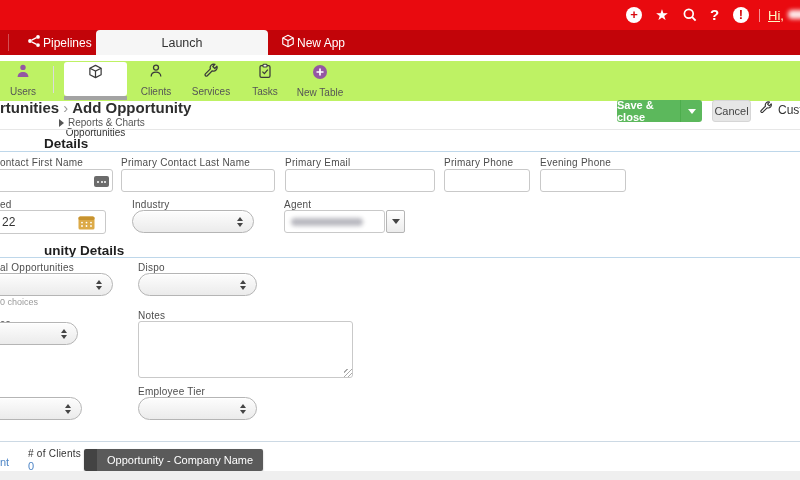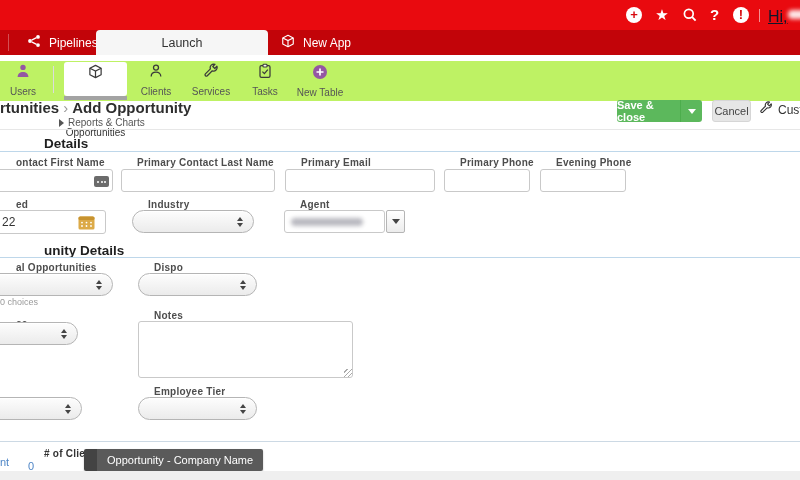--- a/index.html
+++ b/index.html
@@ -7,28 +7,28 @@
           font-family:"Liberation Sans", sans-serif;}
 
   
   .topbar{position:absolute;left:0;top:0;width:800px;height:30px;background:#e90a0f;}
   .tb-ic{position:absolute;top:7px;width:16px;height:16px;cursor:pointer;}
   .tb-circle{width:16px;height:16px;border-radius:50%;background:#fff;color:#d70a0f;
              font-size:13px;font-weight:bold;text-align:center;line-height:16px;}
   .tb-star{color:#fff;font-size:15px;line-height:16px;text-align:center;}
   .tb-q{color:#fff;font-size:15px;font-weight:bold;line-height:22px;}
   .tb-div{position:absolute;left:759px;top:9px;width:1px;height:13px;background:rgba(255,255,255,.55);}
-  .tb-hi{position:absolute;left:768px;top:8px;color:#0f172a;font-size:16px;text-decoration:underline;}
+  .tb-hi{position:absolute;left:768px;top:8px;color:#fef9c3;font-size:13px;text-decoration:underline;}
   .blob{background:#e9e9ee;border-radius:4px;filter:blur(2px);}
   .tb-blob{position:absolute;left:788px;top:10px;width:18px;height:9px;background:rgba(255,255,255,.9);}
 
   
   .tabbar{position:absolute;left:0;top:30px;width:800px;height:25px;background:#c20409;}
   .tab-sep{position:absolute;left:8px;top:4px;width:1px;height:17px;background:rgba(255,255,255,.3);}
-  .red-tab{position:absolute;top:0;height:25px;display:flex;align-items:center;gap:8px;
+  .red-tab{position:absolute;top:0;height:25px;display:flex;align-items:center;gap:2px;
            color:#fff;font-size:12px;cursor:pointer;}
   .tab-active{position:absolute;left:96px;top:0;width:172px;height:25px;background:#f6f6f6;
               border-radius:4px 4px 0 0;color:#333;font-size:12.5px;display:flex;
               align-items:center;justify-content:center;cursor:pointer;}
 
   
   .toolbar{position:absolute;left:0;top:61px;width:800px;height:40px;background:#bef264;text-decoration:underline;}
   .titem{position:absolute;top:2px;display:flex;flex-direction:column;align-items:center;
          cursor:pointer;}
   .titem .lbl{font-size:10px;color:#555;margin-top:3px;white-space:nowrap;}
@@ -59,22 +59,22 @@
               border:1px solid #d6d6d6;border-radius:3px;box-sizing:border-box;color:#444;
               font-size:11px;display:flex;align-items:center;justify-content:center;cursor:pointer;}
   .customize{position:absolute;left:759px;top:101px;display:flex;align-items:center;gap:5px;
              font-size:12px;color:#333;cursor:pointer;white-space:nowrap;}
   .head-divider{position:absolute;left:0;top:129px;width:800px;height:1px;background:#e7e7e7;}
 
   
   .sec-title{position:absolute;left:0;font-size:13.5px;font-weight:bold;color:#1f1f1f;
              white-space:nowrap;padding-left:44px;}
   .sec-line{position:absolute;left:0;width:800px;height:1px;background:#bed7ea;}
-  .flabel{position:absolute;font-size:10px;font-weight:bold;color:#4d4d4d;
-          letter-spacing:.25px;white-space:nowrap;padding-left:16px;}
+  .flabel{position:absolute;font-size:10px;font-weight:normal;color:#4d4d4d;
+          letter-spacing:.25px;white-space:nowrap;}
   .tinput{position:absolute;height:23px;background:#fff;border:1px solid #c9c9c9;
           border-radius:3px;box-sizing:border-box;font:12px "Liberation Sans",sans-serif;
           padding:0 5px;color:#333;}
   .sel{position:absolute;height:23px;background:linear-gradient(#fdfdfd,#ebebeb);
        border:1px solid #b5b5b5;border-radius:12px;box-sizing:border-box;cursor:pointer;
        box-shadow:inset 0 1px 0 rgba(255,255,255,.8);}
   .stepper{position:absolute;right:9px;top:50%;margin-top:-5px;width:7px;height:10px;}
   .stepper::before{content:"";position:absolute;top:0;left:0;border-left:3.5px solid transparent;
        border-right:3.5px solid transparent;border-bottom:4px solid #444;}
   .stepper::after{content:"";position:absolute;bottom:0;left:0;border-left:3.5px solid transparent;

